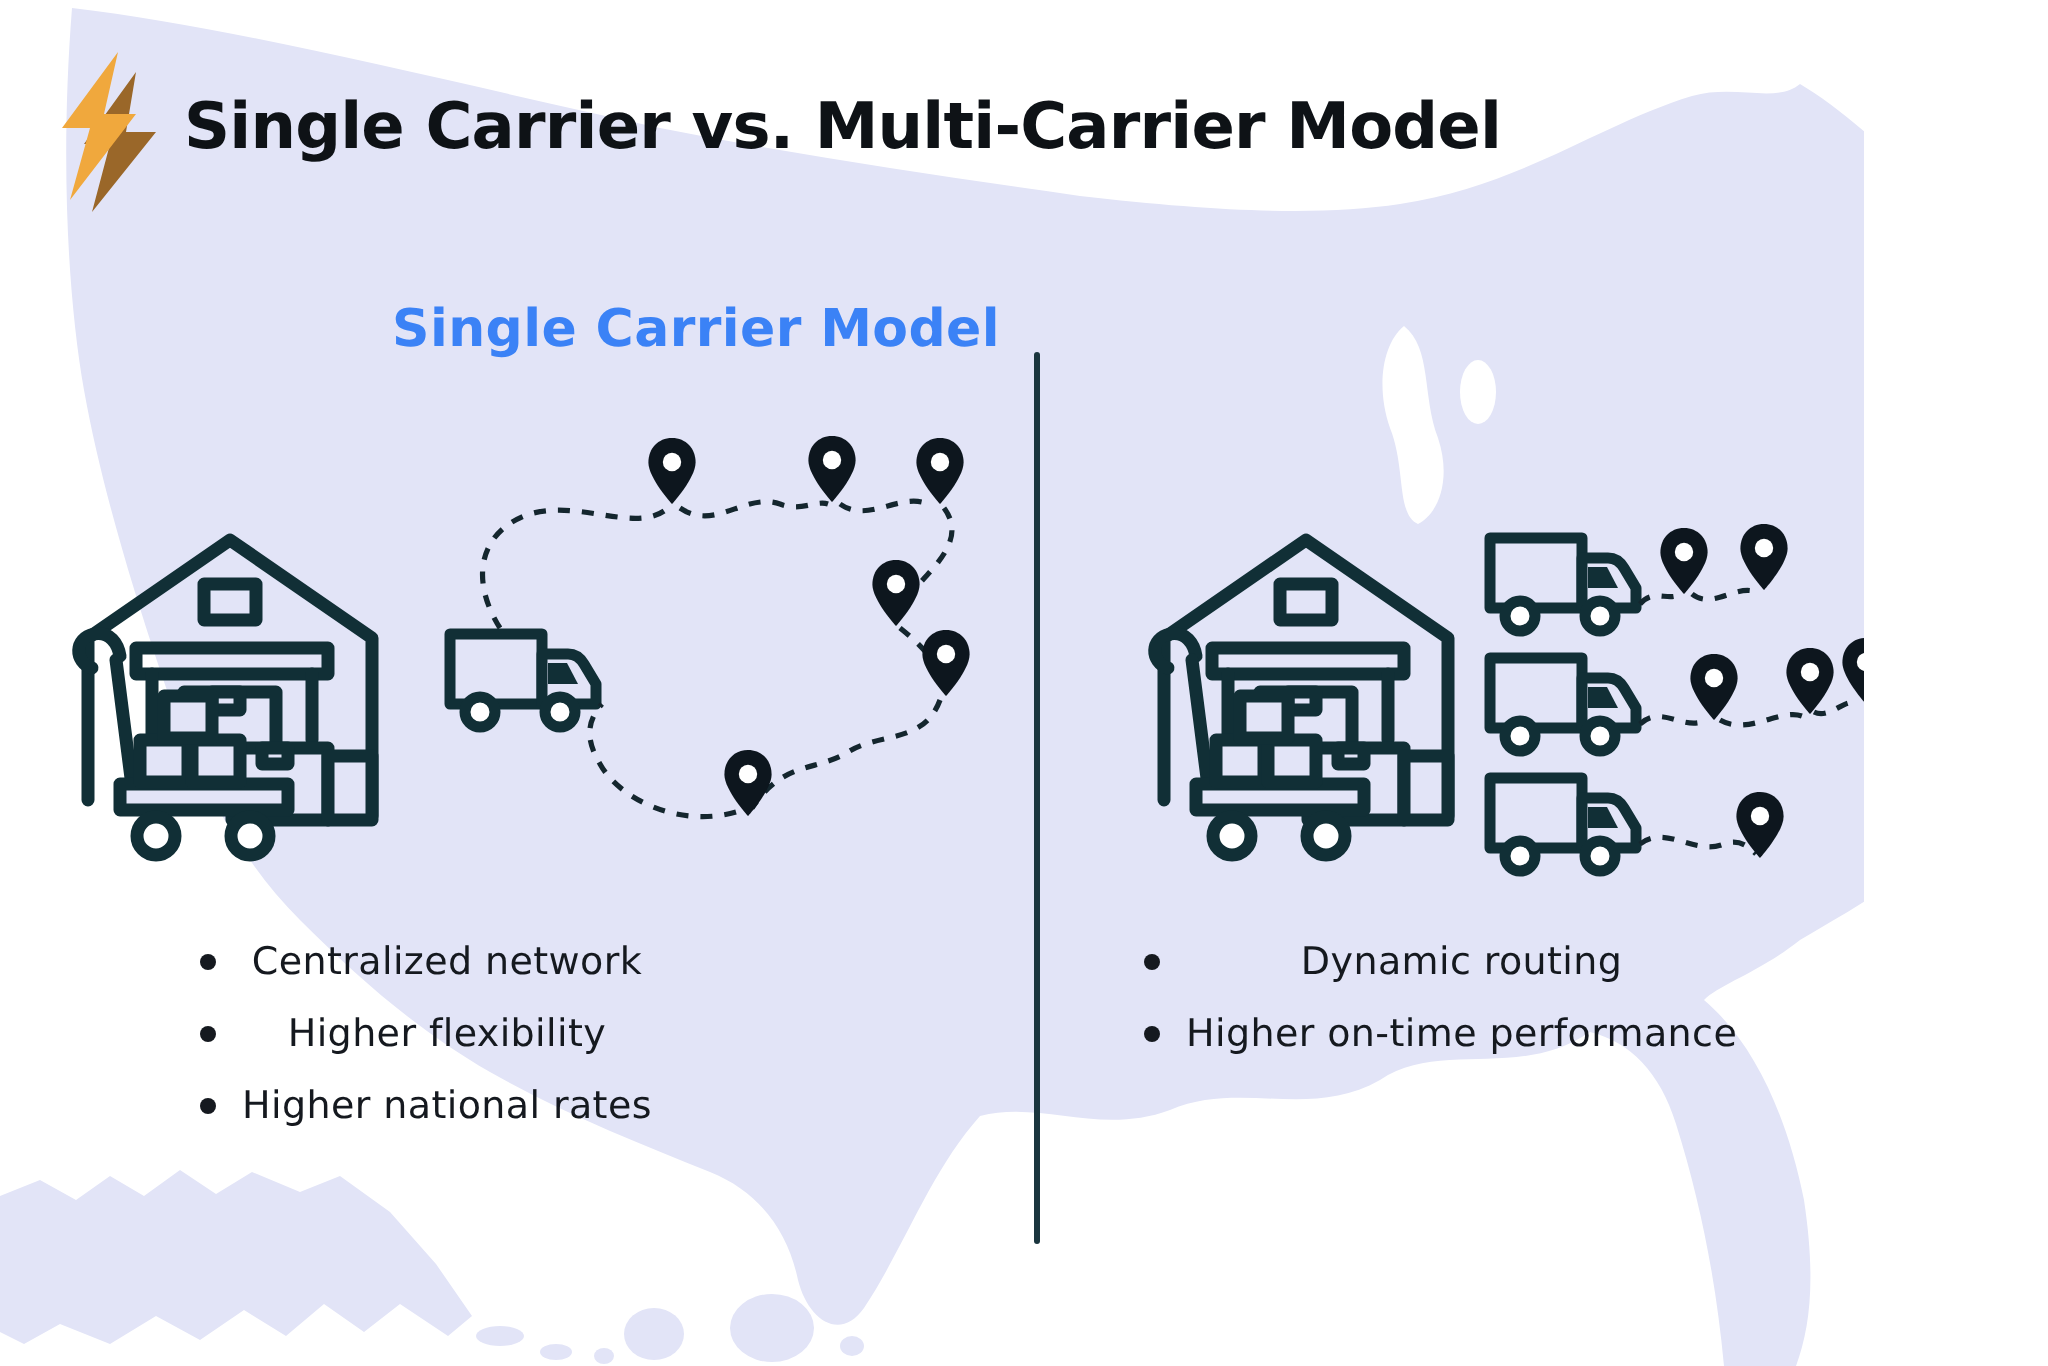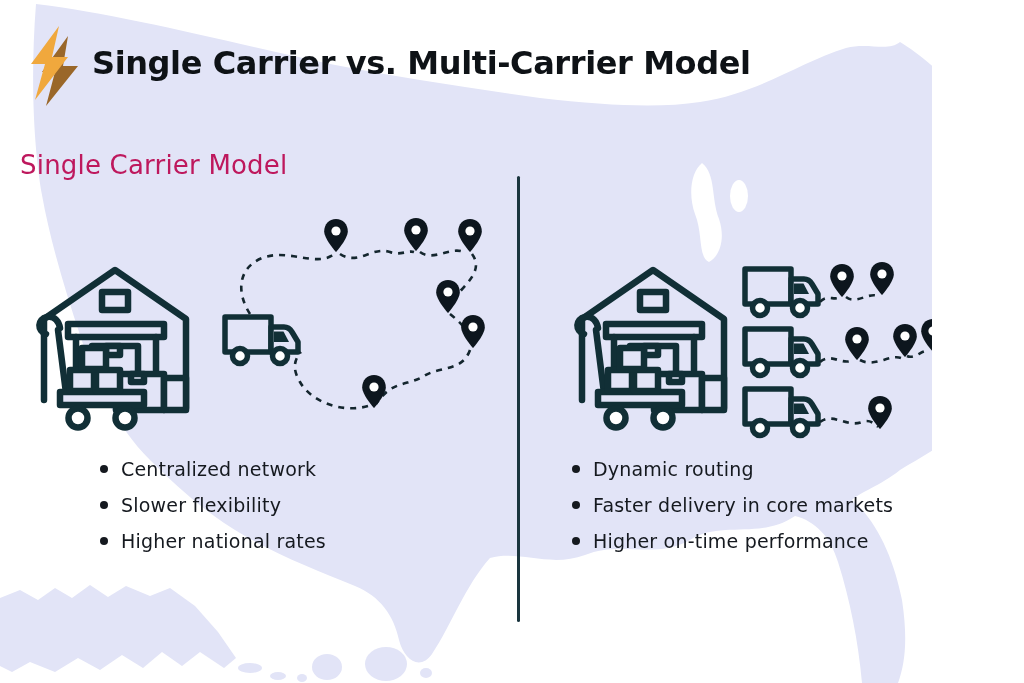--- a/index.html
+++ b/index.html
@@ -2,27 +2,27 @@
 <html><head>
 <meta charset="utf-8">
 <style>
   html,body{margin:0;padding:0;background:#ffffff;}
   body{font-family:"DejaVu Sans","Liberation Sans",sans-serif;}
   .canvas{position:relative;width:932px;height:683px;overflow:hidden;background:#ffffff;}
   svg.scene{position:absolute;left:0;top:0;width:1024px;height:683px;}
   .logo{position:absolute;left:26px;top:26px;width:64px;height:84px;}
   .title{position:absolute;left:92px;top:44px;width:820px;
          font-size:32px;font-weight:700;color:#0e1216;letter-spacing:-0.4px;}
-  .col-heading{position:absolute;top:150px;font-size:26px;font-weight:400;
-               color:#be185d;text-align:left;letter-spacing:0.2px;}
+  .col-heading{position:absolute;top:150px;font-size:26px;font-weight:700;
+               color:#3b82f6;text-align:right;letter-spacing:0.2px;}
   .heading-left{left:20px;width:480px;}
   .heading-right{left:540px;width:468px;}
   .divider{position:absolute;left:517px;top:176px;width:3px;height:446px;
            background:#1a353e;border-radius:2px;}
-  ul.bullets{position:absolute;top:451px;margin:0;padding:0;list-style:none;}
+  ul.bullets{position:absolute;top:463px;margin:0;padding:0;list-style:none;text-align:center;}
   .bullets-left{left:121px;}
   .bullets-right{left:593px;}
   ul.bullets li{position:relative;font-size:19px;line-height:36px;color:#15191f;
                 font-weight:500;letter-spacing:0.2px;white-space:nowrap;}
   ul.bullets li::before{content:"";position:absolute;left:-21px;top:14px;width:8px;height:8px;
                         border-radius:50%;background:#15191f;}
 </style>
 </head>
 <body>
 
@@ -141,22 +141,21 @@
   </svg>
 
   <div class="title">Single Carrier vs. Multi-Carrier Model</div>
 
   <div class="col-heading heading-left">Single Carrier Model</div>
 
   <div class="divider"></div>
 
   <ul class="bullets bullets-left">
     <li>Centralized network</li>
-    <li>Slower flexibility</li>
+    <li>Higher flexibility</li>
     <li>Higher national rates</li>
   </ul>
   <ul class="bullets bullets-right">
     <li>Dynamic routing</li>
-    <li>Faster delivery in core markets</li>
     <li>Higher on-time performance</li>
   </ul>
 
 </div>
 
 </body></html>

